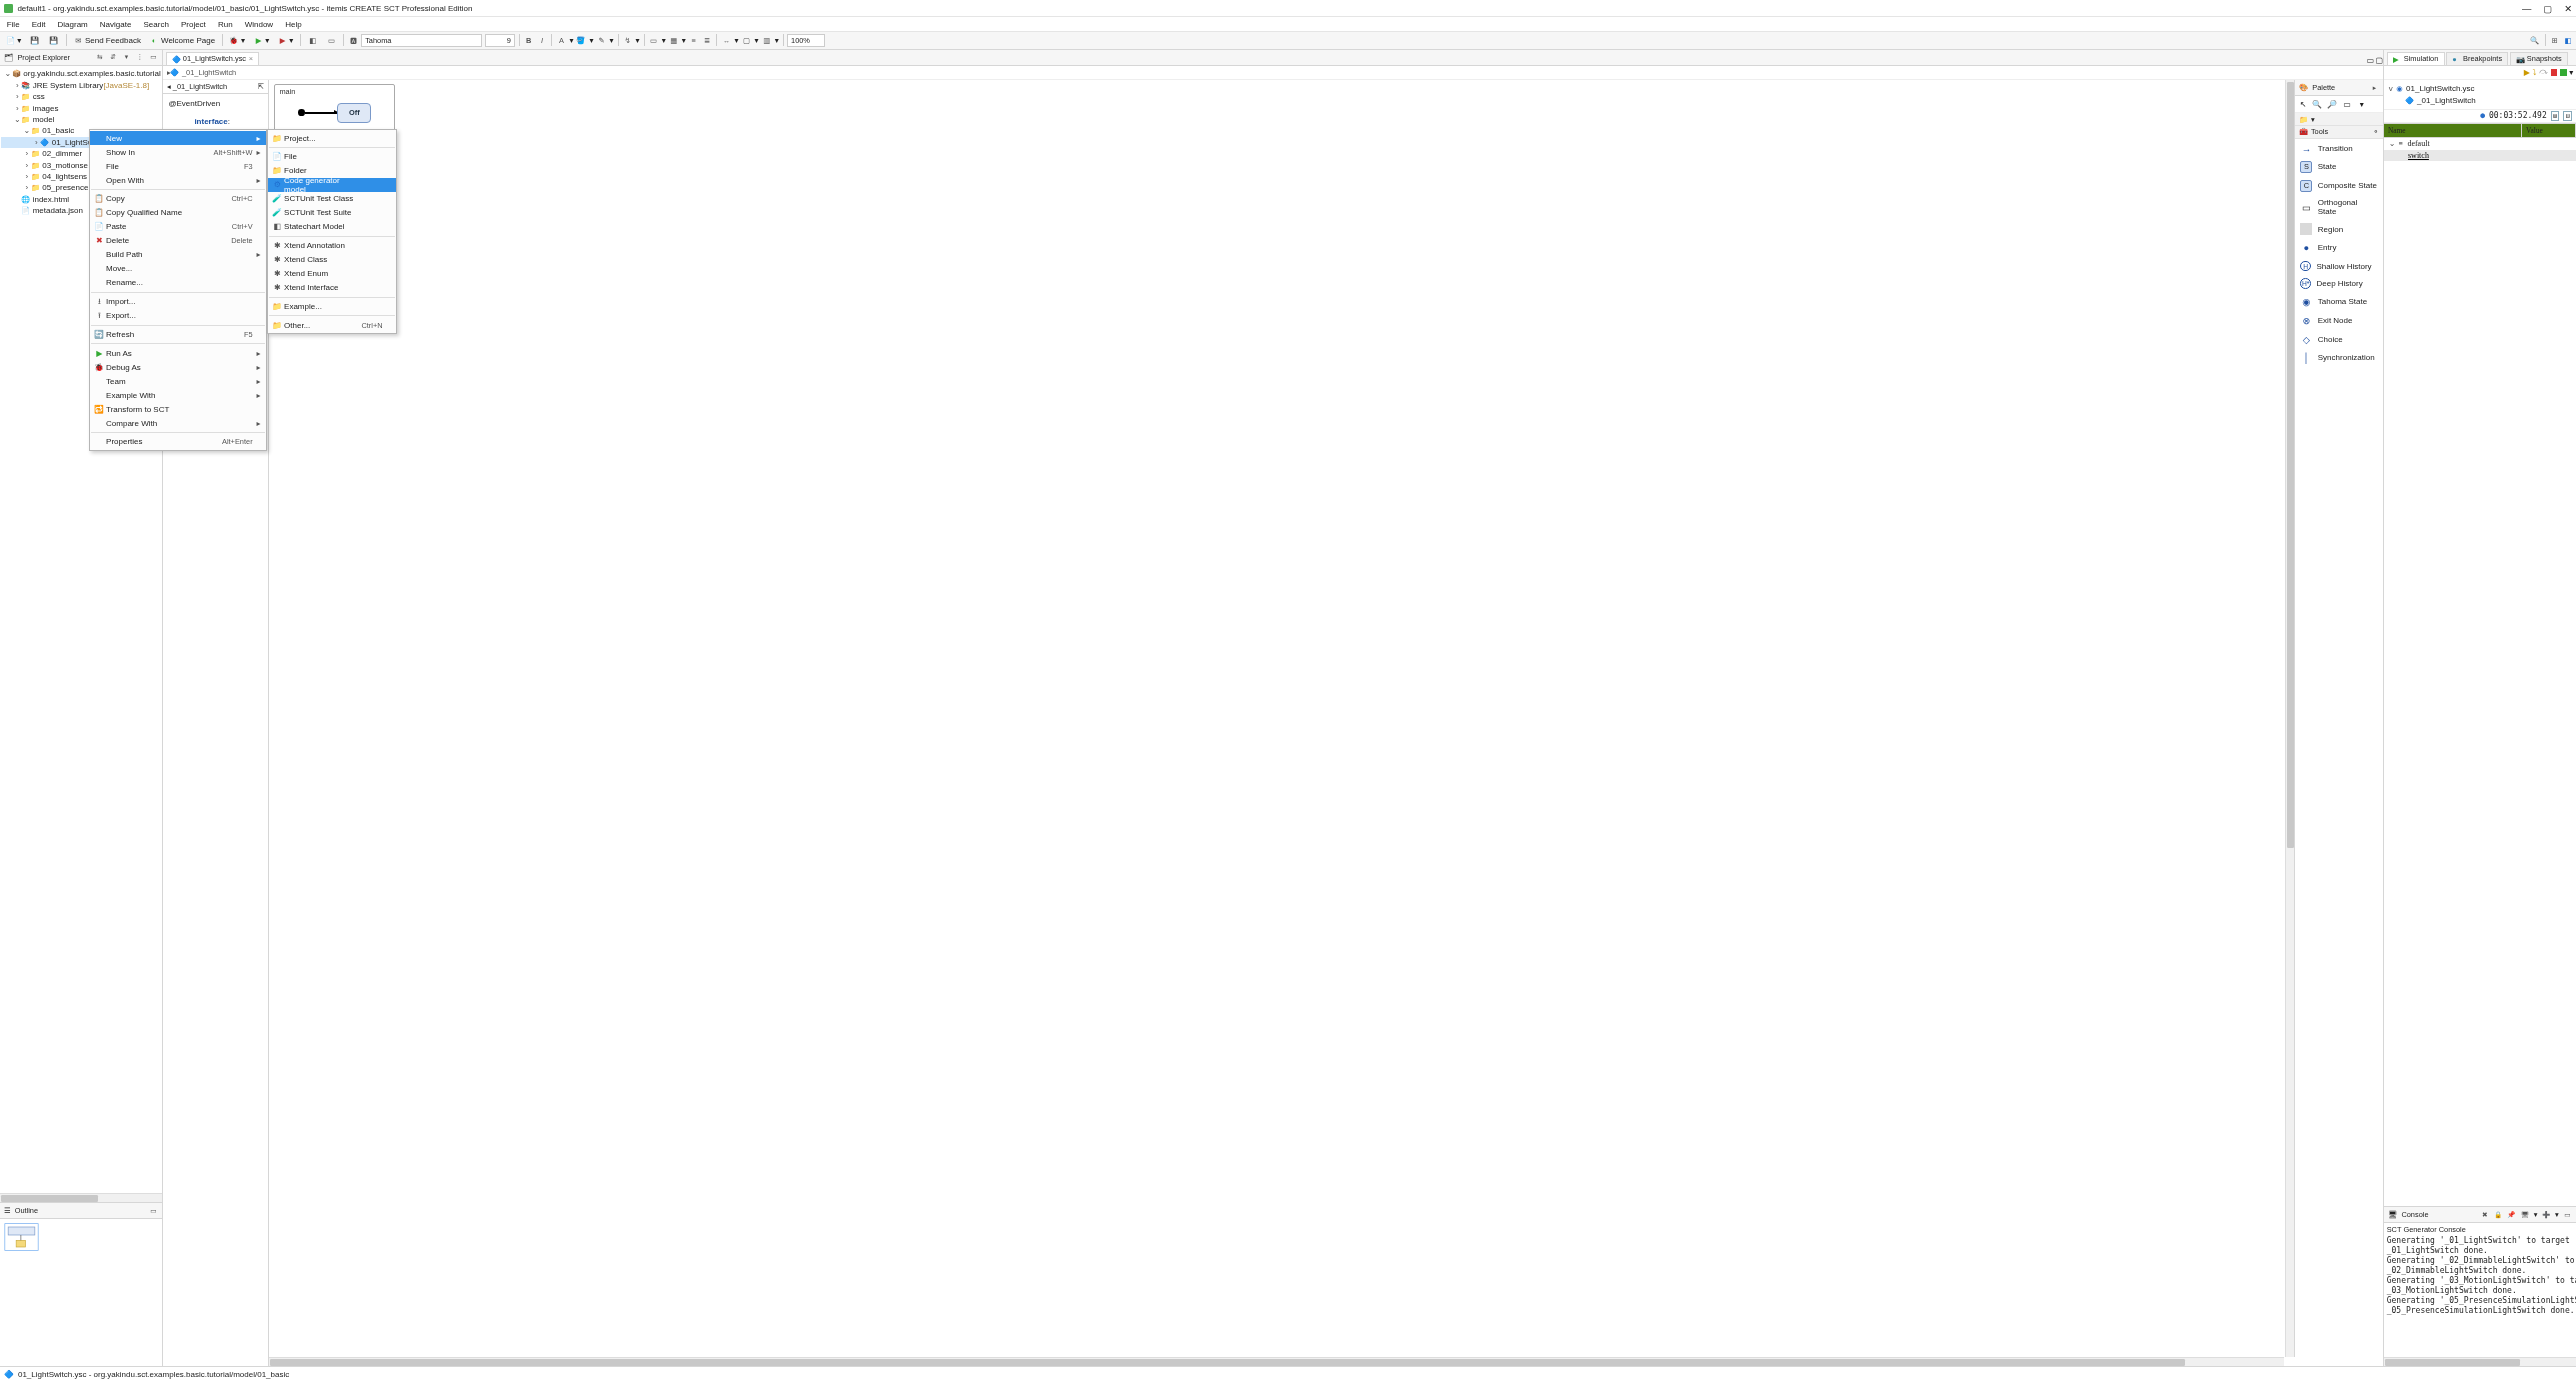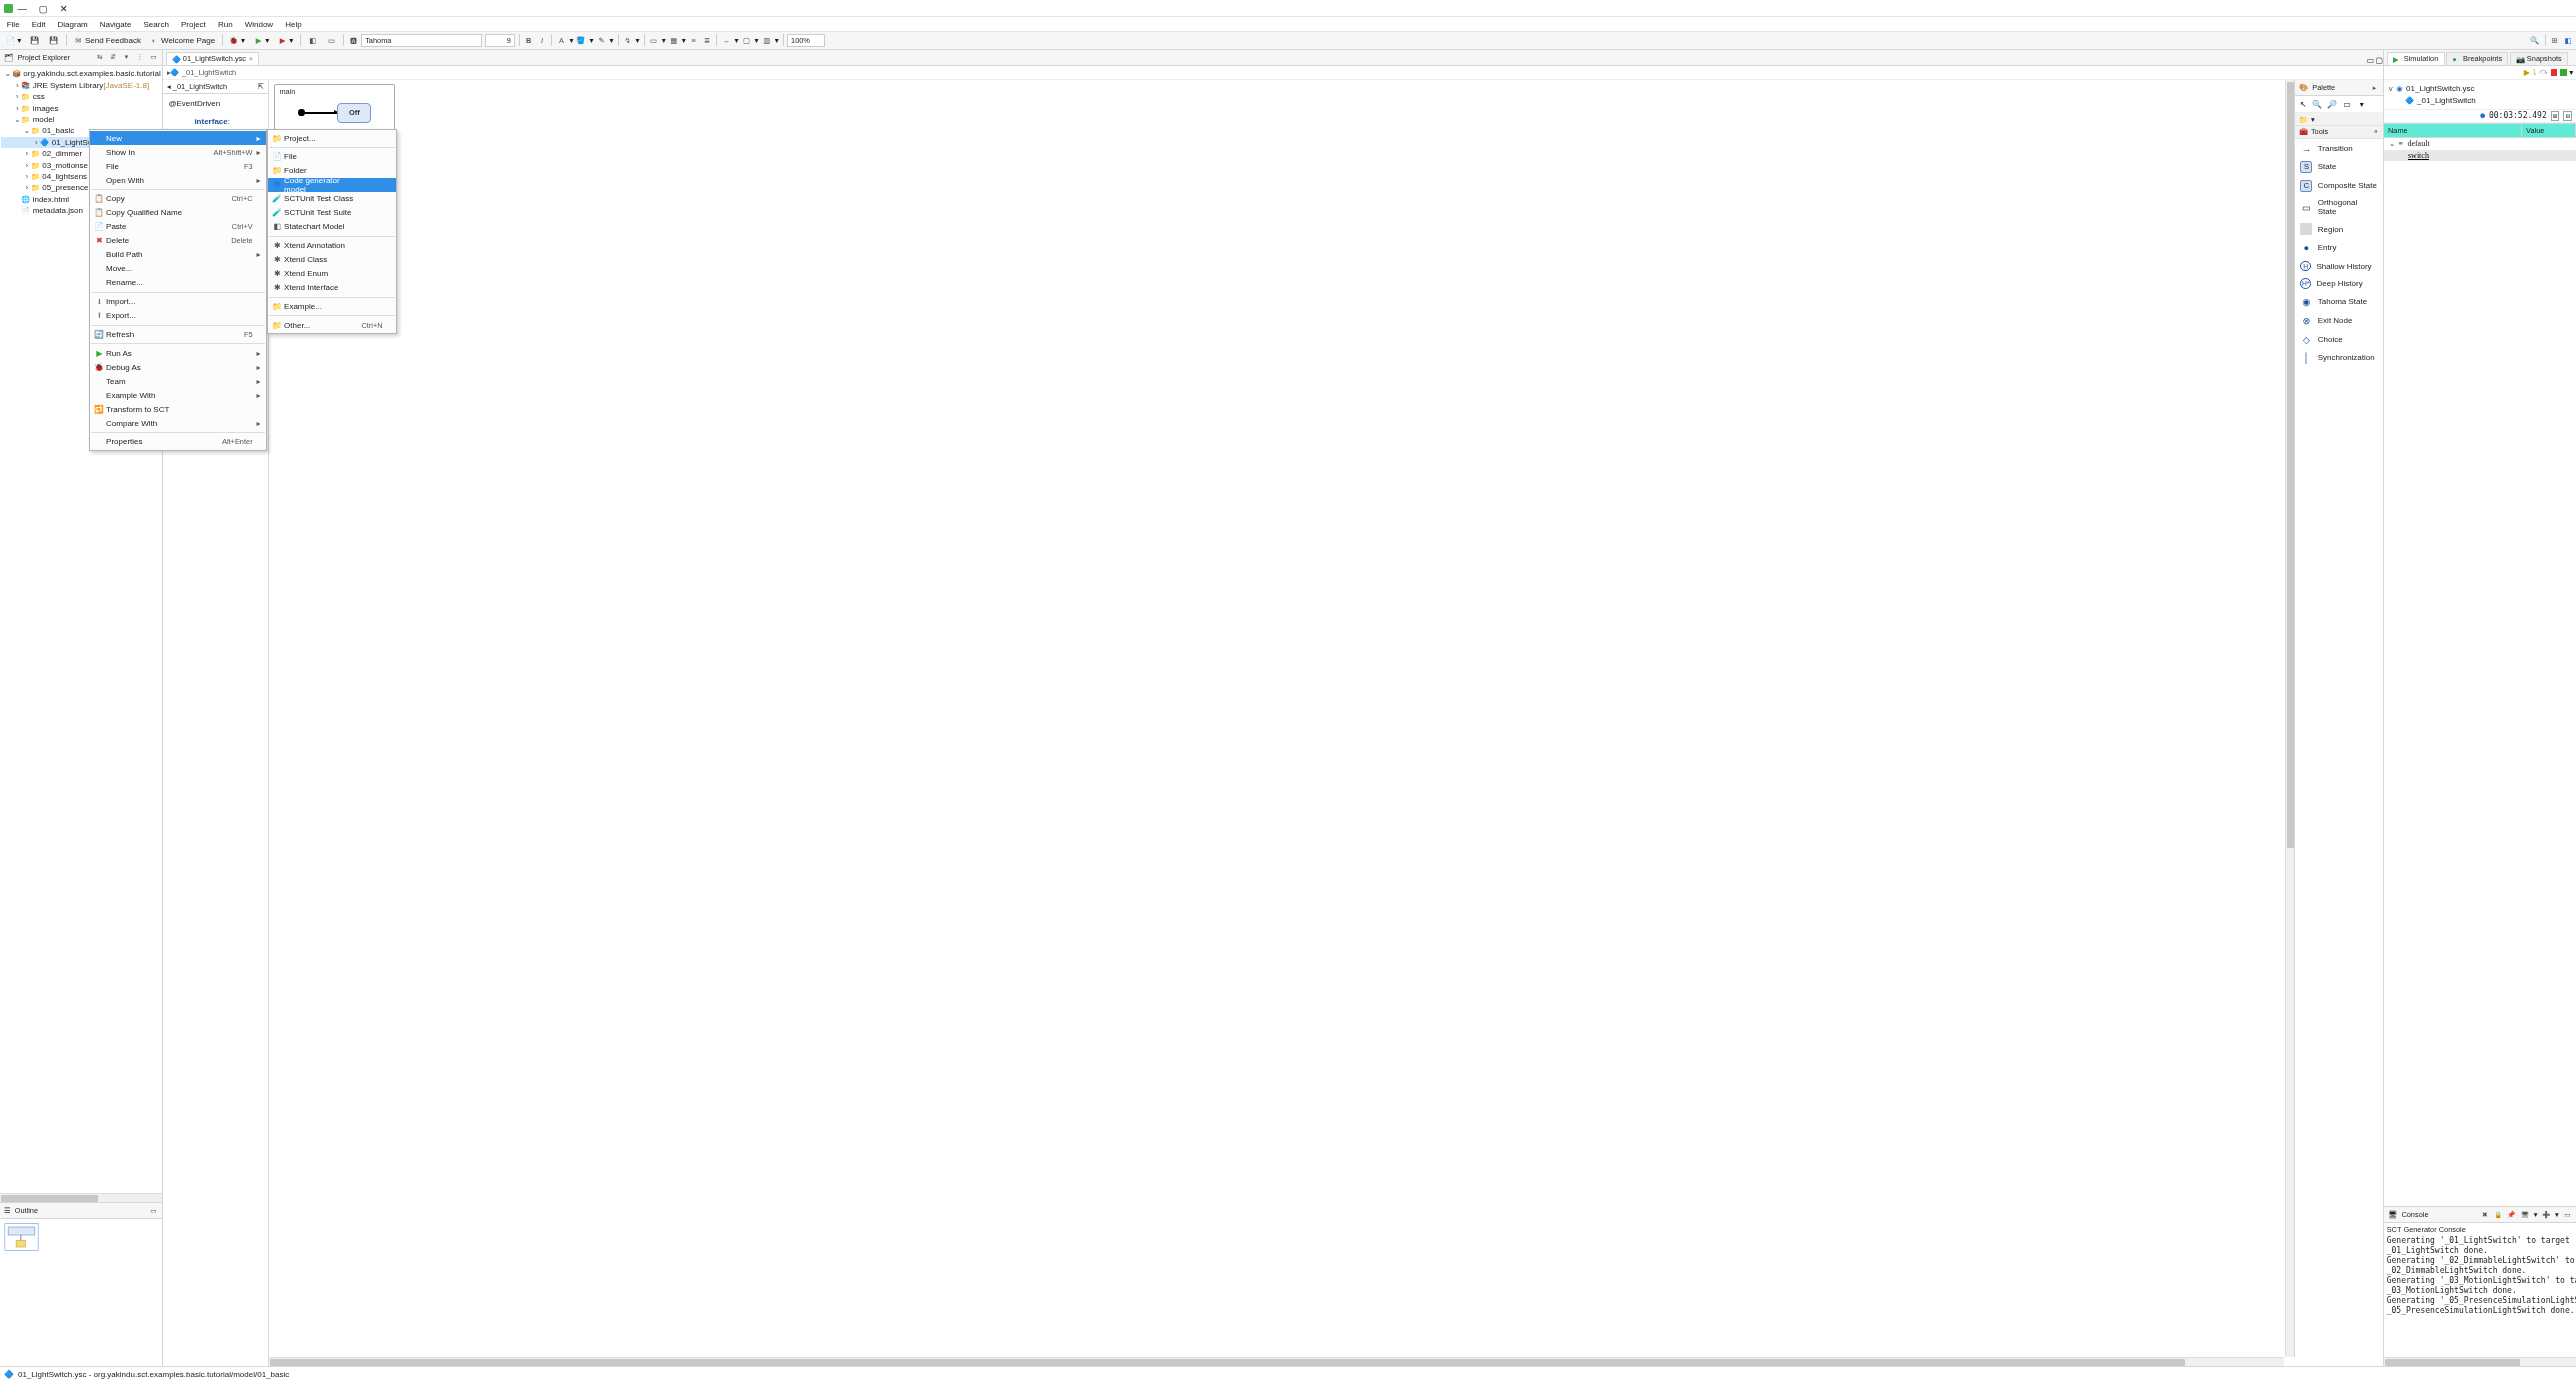--- a/index.html
+++ b/index.html
@@ -55,21 +55,21 @@
   .pal-tools span { width:10.7px;height:10.7px; display:inline-flex; align-items:center; justify-content:center;}
   .pal-section { padding:1.3px 4px; background:#f2f2f2; border-bottom:0.7px solid #e2e2e2; font-size:7.4px; display:flex; align-items:center; gap:2.7px;}
   .pal-list { overflow:auto; flex:1; }
   .pal-item { display:flex; align-items:center; gap:5.4px; padding:3.4px 5.4px; font-size:8px;}
   .pal-item .pi { width:12px; height:12px; display:inline-flex; align-items:center; justify-content:center; font-size:9.4px;}
   .right-tabs { height:16px; border-bottom:0.7px solid #d6d6d6; display:flex; align-items:flex-end; padding-left:2.7px; gap:1.3px; background:#f6f6f6;}
   .right-toolbar { height:14.8px; display:flex; justify-content:flex-end; align-items:center; gap:2.7px; padding:0 2.7px; border-bottom:0.7px solid #eee;}
   .sim-tree { padding:2.7px; font-size:8px;}
   .timer-row { display:flex; align-items:center; justify-content:flex-end; gap:4px; padding:1.3px 4px; font-size:8px; font-family: Consolas, monospace; border-top:0.7px solid #eee; border-bottom:0.7px solid #eee;}
   .nv-table { flex:1; display:flex; flex-direction:column; border-top:0.7px solid #d6d6d6;}
-  .nv-header { display:flex; border-bottom:0.7px solid #d6d6d6; background:#5eead4; font-size:7.4px;}
+  .nv-header { display:flex; border-bottom:0.7px solid #d6d6d6; background:#4d7c0f; font-size:7.4px;font-family:Liberation Serif, serif;}
   .nv-header div { padding:2px 4px; border-right:0.7px solid #d6d6d6;}
   .nv-col1 { width:138px; }
   .nv-row { display:flex; font-size:8px; height:11.4px; align-items:center;}
   .nv-row .c1 { width:138px; padding-left:4px;font-family:Liberation Serif, serif;}
   .nv-link { text-decoration:underline; color:#000; }
   .nv-selected { background:#e8e8e8; }
   .console-pane { border-top:0.7px solid #d6d6d6; height:160px; display:flex; flex-direction:column;}
   .console-body { flex:1; font-family: Consolas, monospace; font-size:8px; padding:1.3px 2.7px; overflow:auto; white-space:pre; line-height:10px;}
   .statusbar { height:14.8px; border-top:0.7px solid #d6d6d6; display:flex; align-items:center; padding:0 4px; font-size:8px; gap:4px;}
   
@@ -90,20 +90,21 @@
   .hscroll-row .scrollbar-h { flex:1;}
   .mini-blue { color:#2a6fc9;}
   .mini-red { width:6.7px;height:6.7px;background:#d33;display:inline-block;}
   .mini-green { width:6.7px;height:6.7px;background:#3a3;display:inline-block;}
 </style>
 </head>
 <body>
 
 <div class="titlebar">
   <span class="icon"></span>
+  <span class="title">default1 - org.yakindu.sct.examples.basic.tutorial/model/01_basic/01_LightSwitch.ysc - itemis CREATE SCT Professional Edition</span>
   <div class="winbtns">
     <span>—</span>
     <span>▢</span>
     <span>✕</span>
   </div>
 </div>
 
 <div class="menubar" id="menubar">
     <span>File</span>
     <span>Edit</span>

